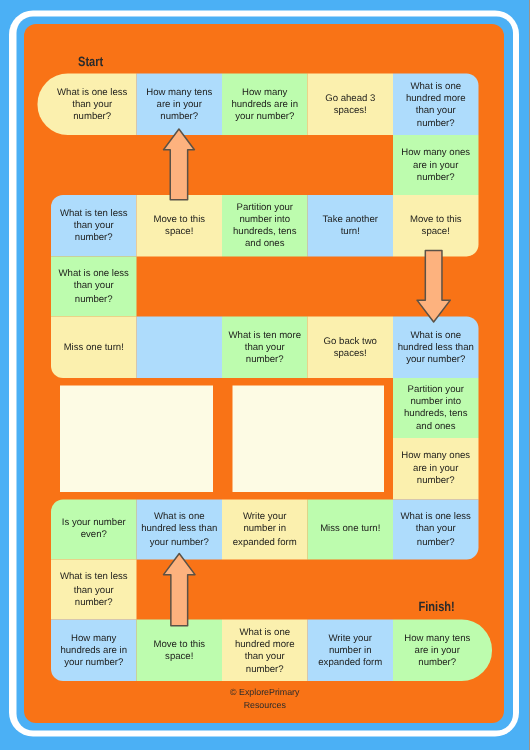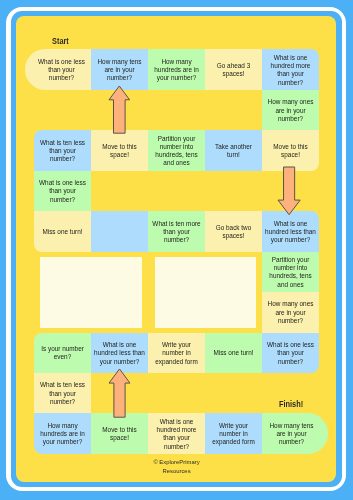--- a/index.html
+++ b/index.html
@@ -5,21 +5,21 @@
 <style>
   html,body{margin:0;padding:0;}
   body{width:353px;height:500px;overflow:hidden;background:#4bb0f5;
        font-family:"Liberation Sans",sans-serif;}
   #root{position:absolute;left:0;top:0;width:353px;height:500px;}
   .frame-white{position:absolute;left:6px;top:7px;width:340px;height:484px;
                background:#ffffff;border-radius:16px;}
   .frame-blue{position:absolute;left:5px;top:4px;width:330.5px;height:476px;
               background:#4bb0f5;border-radius:11px;}
   .page{position:absolute;left:5px;top:5px;width:319.5px;height:466px;
-        background:#fde047;border-radius:8px;overflow:hidden;}
+        background:#f97316;border-radius:8px;overflow:hidden;}
   .board{position:absolute;left:0;top:0;width:319.5px;height:466px;}
   .cell{position:absolute;box-sizing:border-box;display:flex;align-items:center;
         justify-content:center;text-align:center;color:#1d1d1b;
         font-size:6.4px;line-height:8.3px;padding:0 3px;}
   .cell>span{display:block;width:100%;position:relative;top:0.6px;}
   .creambox{position:absolute;background:#fdfbe4;}
   .lbl{position:absolute;font-weight:bold;color:#2b2b2b;font-size:9px;white-space:nowrap;
        transform:scaleX(0.82);transform-origin:0 0;}
   .credit{position:absolute;text-align:center;font-size:5.9px;color:#2b2b2b;
           line-height:9px;width:353px;}

